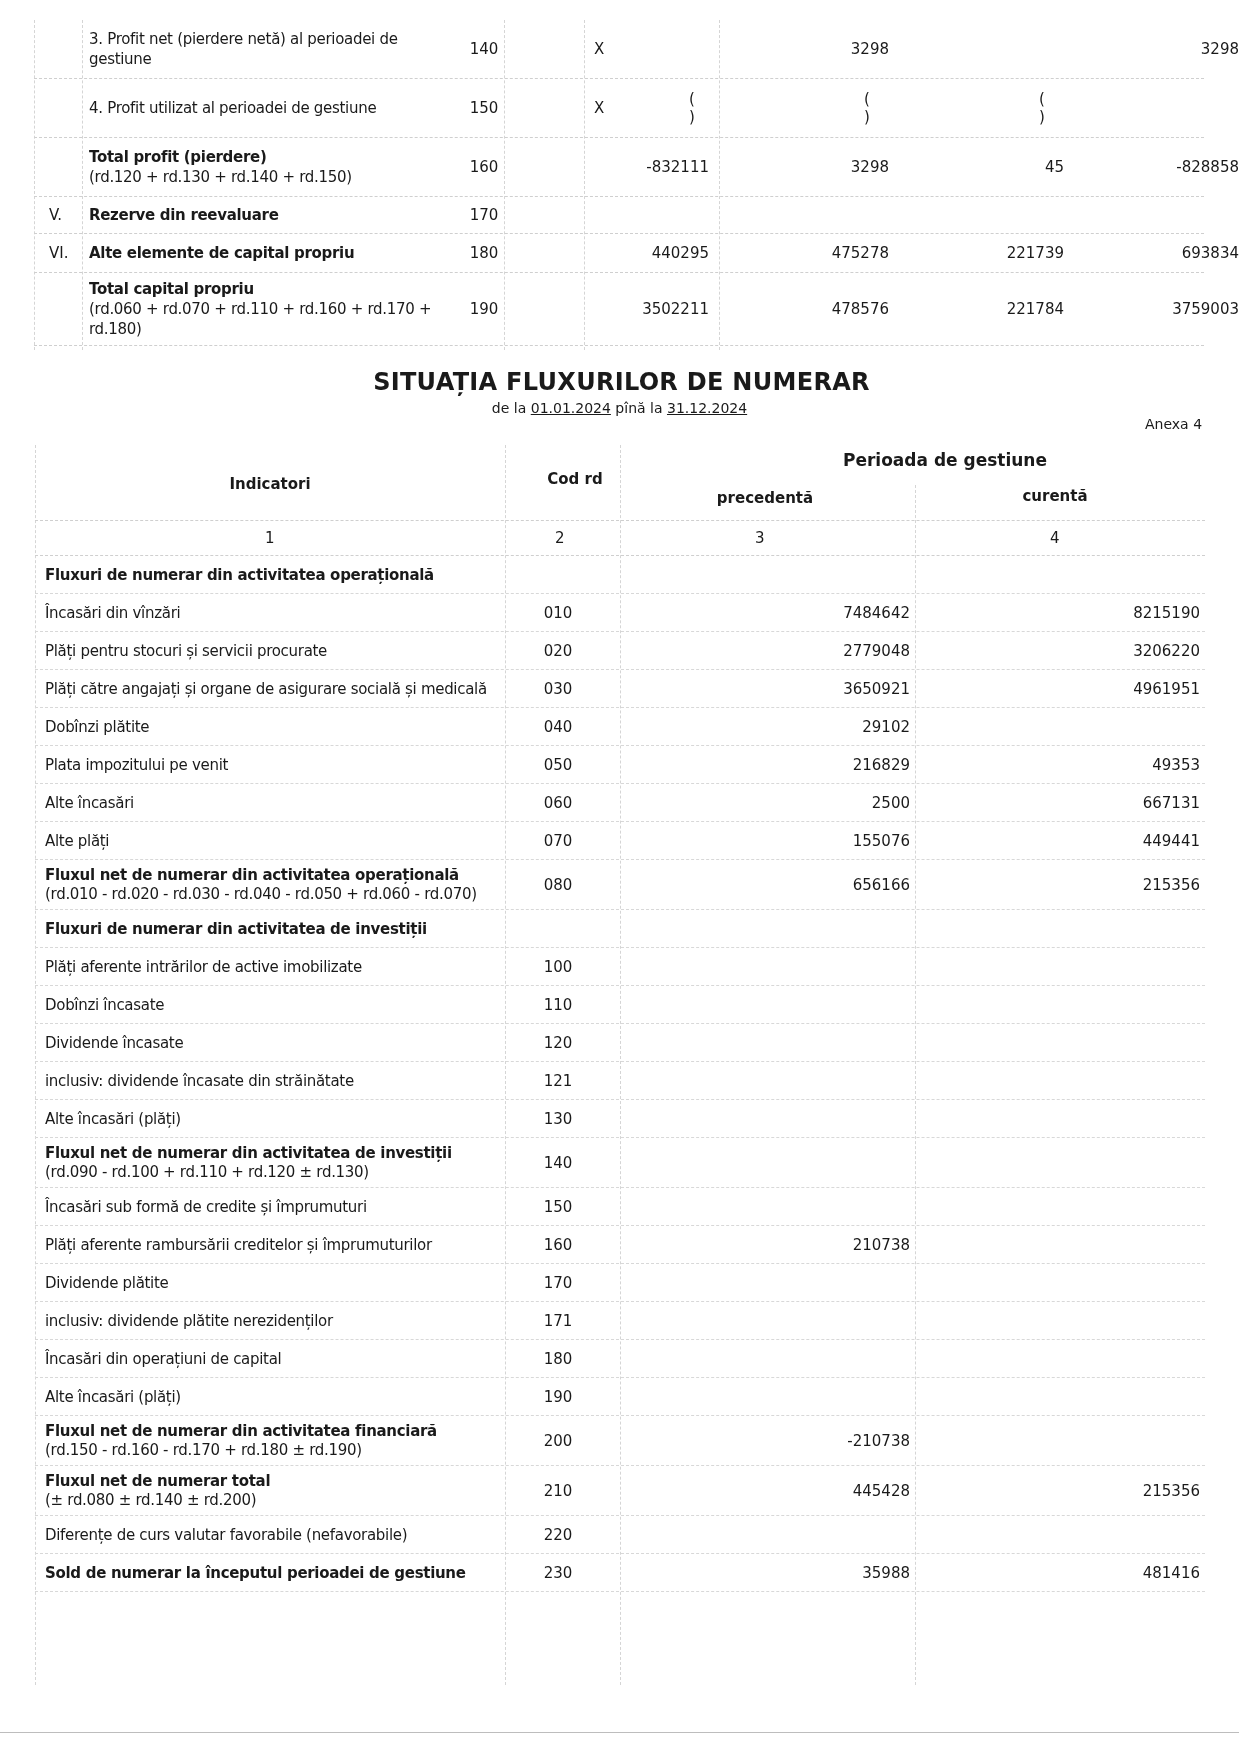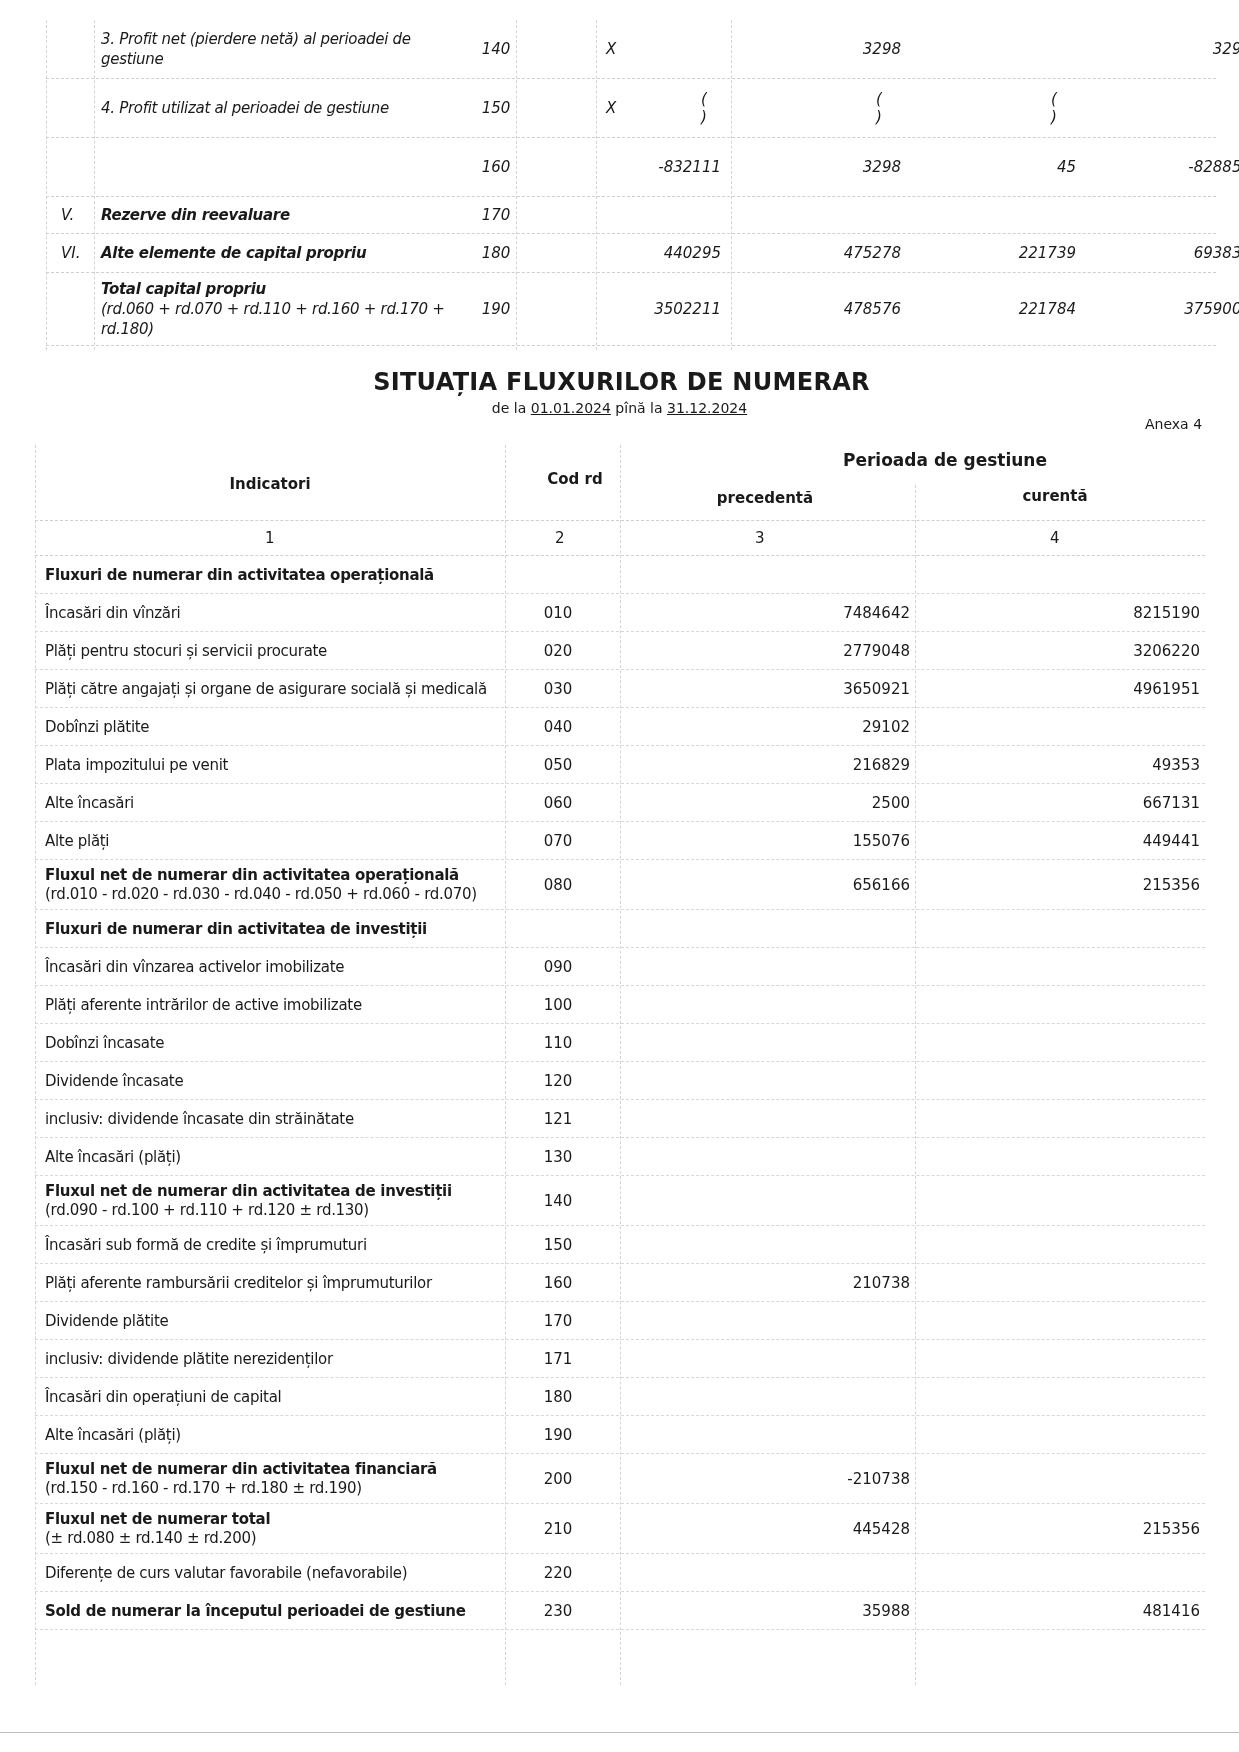--- a/index.html
+++ b/index.html
@@ -1,19 +1,19 @@
 <!DOCTYPE html>
 <html><head>
 <meta charset="utf-8">
 <style>
   html, body { margin:0; padding:0; background:#ffffff; }
   body { width:1239px; height:1752px; position:relative; overflow:hidden;
          font-family:"DejaVu Sans", sans-serif; color:#1a1a1a; font-size:15px; }
   
-  #top-table { position:absolute; left:46px; top:20px; width:1170px;font-style:italic; }
+  #top-table { position:absolute; left:34px; top:20px; width:1170px; }
   .trow { position:relative; border-bottom:1px dashed #cfcfcf; }
   .trow .roman { position:absolute; left:15px; top:50%; transform:translateY(-50%); font-size:15px; }
   .trow .lbl { position:absolute; left:55px; width:370px; top:50%; transform:translateY(-50%); line-height:20px; font-size:15px; letter-spacing:-0.3px;}
   .trow .code { position:absolute; left:420px; width:60px; text-align:center; top:50%; transform:translateY(-50%); font-size:15px; }
   .trow .c { position:absolute; text-align:right; top:50%; transform:translateY(-50%); font-size:15px; }
   .c1 { left:480px; width:195px; }
   .c2 { left:680px; width:175px; }
   .c3 { left:860px; width:170px; }
   .c4 { left:1035px; width:170px; }
   .xcell { position:absolute; left:560px; top:50%; transform:translateY(-50%); }
@@ -66,20 +66,21 @@
   <div class="trow" style="height:58px;">
     <span class="lbl">4. Profit utilizat al perioadei de gestiune</span>
     <span class="code">150</span>
     <span class="xcell">X</span>
     <span class="paren" style="left:655px;">(<br>)</span>
     <span class="paren" style="left:830px;">(<br>)</span>
     <span class="paren" style="left:1005px;">(<br>)</span>
   </div>
 
   <div class="trow" style="height:58px;">
+    <span class="lbl"><b>Total profit (pierdere)</b><br><span>(rd.120 + rd.130 + rd.140 + rd.150)</span></span>
     <span class="code">160</span>
     <span class="c c1">-832111</span>
     <span class="c c2">3298</span>
     <span class="c c3">45</span>
     <span class="c c4">-828858</span>
   </div>
 
   <div class="trow" style="height:36px;">
     <span class="roman">V.</span>
     <span class="lbl bold">Rezerve din reevaluare</span>
@@ -190,26 +191,20 @@
         <span class="p">656166</span>
         <span class="cu">215356</span>
       </div>
       <div class="crow section">
         <span class="lbl">Fluxuri de numerar din activitatea de investiții</span>
         <span class="code"></span>
         <span class="p"></span>
         <span class="cu"></span>
       </div>
       <div class="crow">
-        <span class="lbl">Încasări din vînzarea activelor imobilizate</span>
-        <span class="code">090</span>
-        <span class="p"></span>
-        <span class="cu"></span>
-      </div>
-      <div class="crow">
         <span class="lbl">Plăți aferente intrărilor de active imobilizate</span>
         <span class="code">100</span>
         <span class="p"></span>
         <span class="cu"></span>
       </div>
       <div class="crow">
         <span class="lbl">Dobînzi încasate</span>
         <span class="code">110</span>
         <span class="p"></span>
         <span class="cu"></span>

